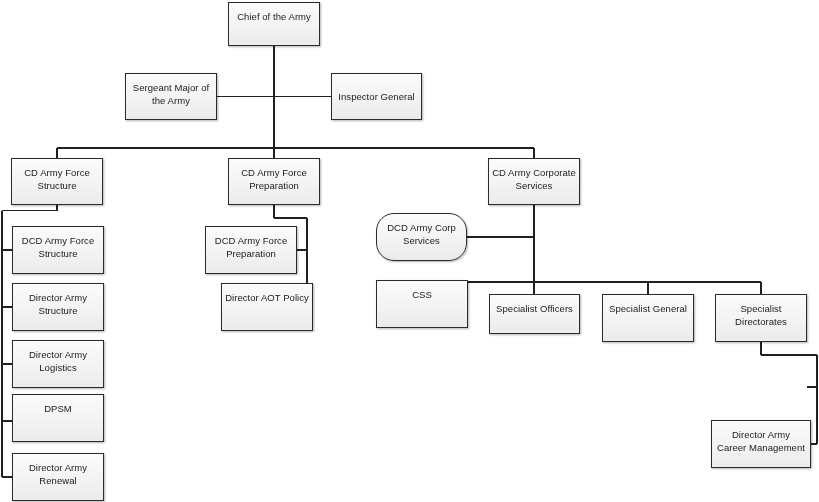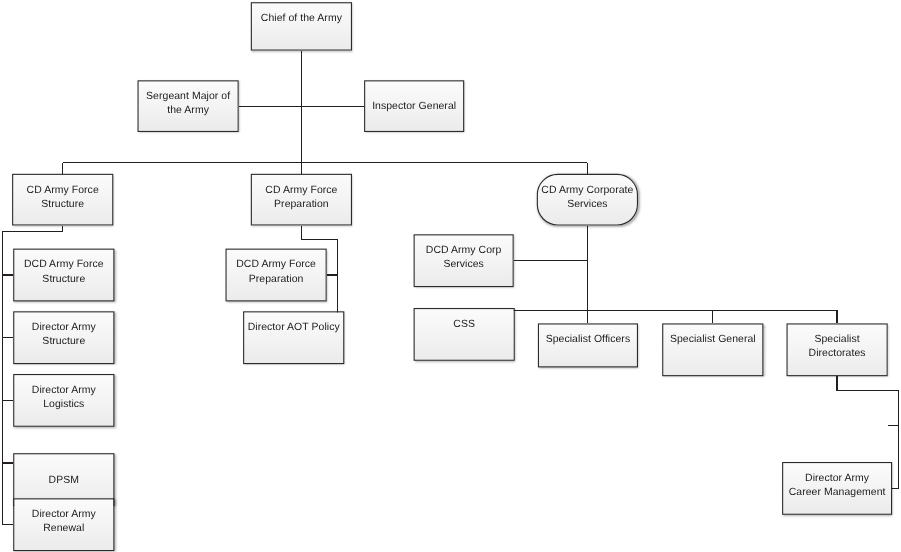--- a/index.html
+++ b/index.html
@@ -126,59 +126,59 @@
     <div class="node pad-top" style="left:11px; top:158px; width:92px; height:47px;">
       <span class="node-label">CD Army Force
 Structure</span>
     </div>
 
     <div class="node pad-top" style="left:228px; top:158px; width:92px; height:47px;">
       <span class="node-label">CD Army Force
 Preparation</span>
     </div>
 
-    <div class="node pad-top" style="left:488px; top:158px; width:92px; height:47px;border-radius:19px;">
+    <div class="node pad-top" style="left:488px; top:158px; width:92px; height:47px;">
       <span class="node-label">CD Army Corporate
 Services</span>
     </div>
 
     <div class="node pad-top" style="left:12px; top:226px; width:92px; height:48px;">
       <span class="node-label">DCD Army Force
 Structure</span>
     </div>
 
     <div class="node pad-top" style="left:12px; top:283px; width:92px; height:48px;">
       <span class="node-label">Director Army
 Structure</span>
     </div>
 
     <div class="node pad-top" style="left:12px; top:340px; width:92px; height:48px;">
       <span class="node-label">Director Army
 Logistics</span>
     </div>
 
-    <div class="node pad-top" style="left:12px; top:412px; width:92px; height:48px;align-items:flex-end;">
+    <div class="node pad-top" style="left:12px; top:394px; width:92px; height:48px;">
       <span class="node-label">DPSM</span>
     </div>
 
     <div class="node pad-top" style="left:12px; top:453px; width:92px; height:48px;">
       <span class="node-label">Director Army
 Renewal</span>
     </div>
 
     <div class="node pad-top" style="left:205px; top:226px; width:92px; height:48px;">
       <span class="node-label">DCD Army Force
 Preparation</span>
     </div>
 
     <div class="node pad-top" style="left:205px; top:283px; width:92px; height:48px;margin-left:16px;">
       <span class="node-label">Director AOT Policy</span>
     </div>
 
-    <div class="node pad-top" style="left:376px; top:213px; width:91px; height:48px;">
+    <div class="node pad-top" style="left:376px; top:213px; width:91px; height:48px;border-radius:18px;">
       <span class="node-label">DCD Army Corp
 Services</span>
     </div>
 
     <div class="node pad-top" style="left:376px; top:280px; width:92px; height:48px;">
       <span class="node-label">CSS</span>
     </div>
 
     <div class="node pad-top" style="left:489px; top:294px; width:91px; height:40px;">
       <span class="node-label">Specialist Officers</span>

